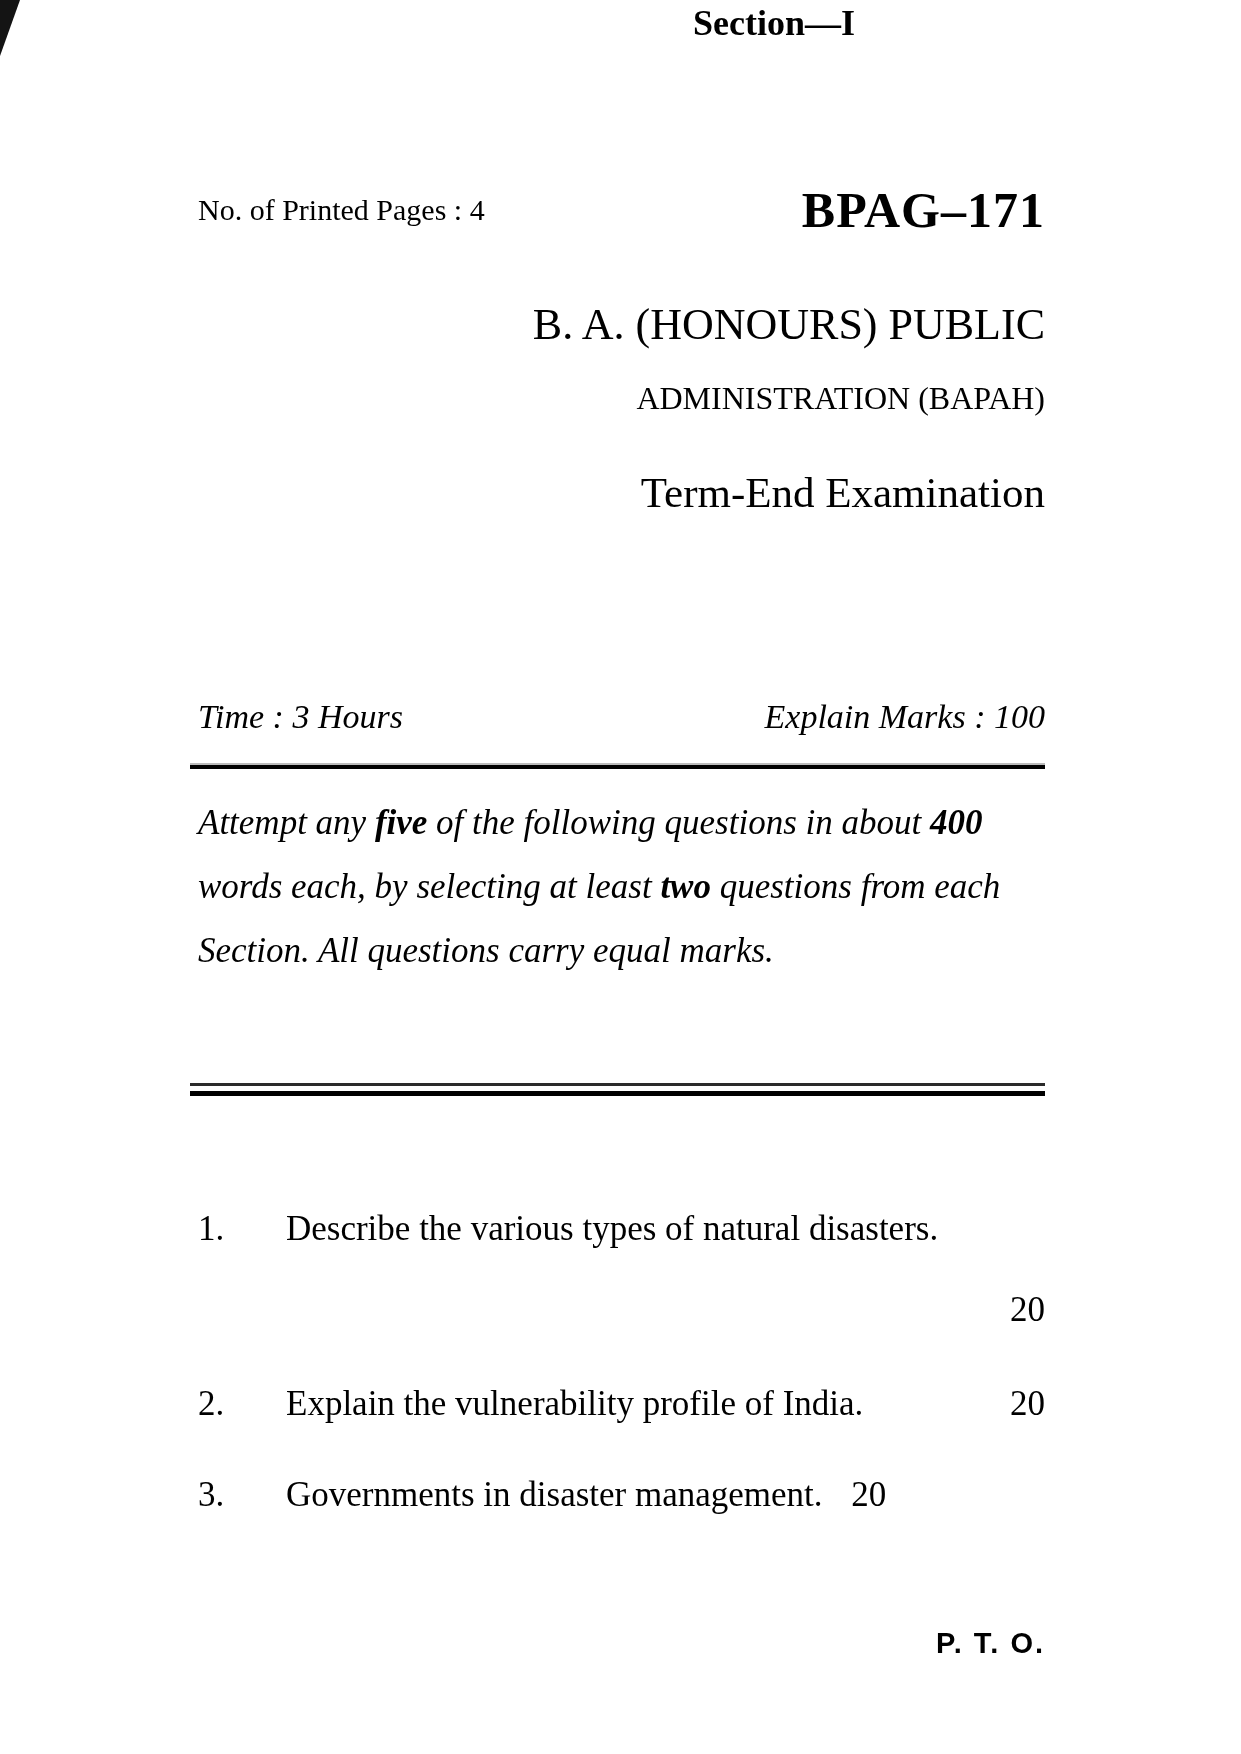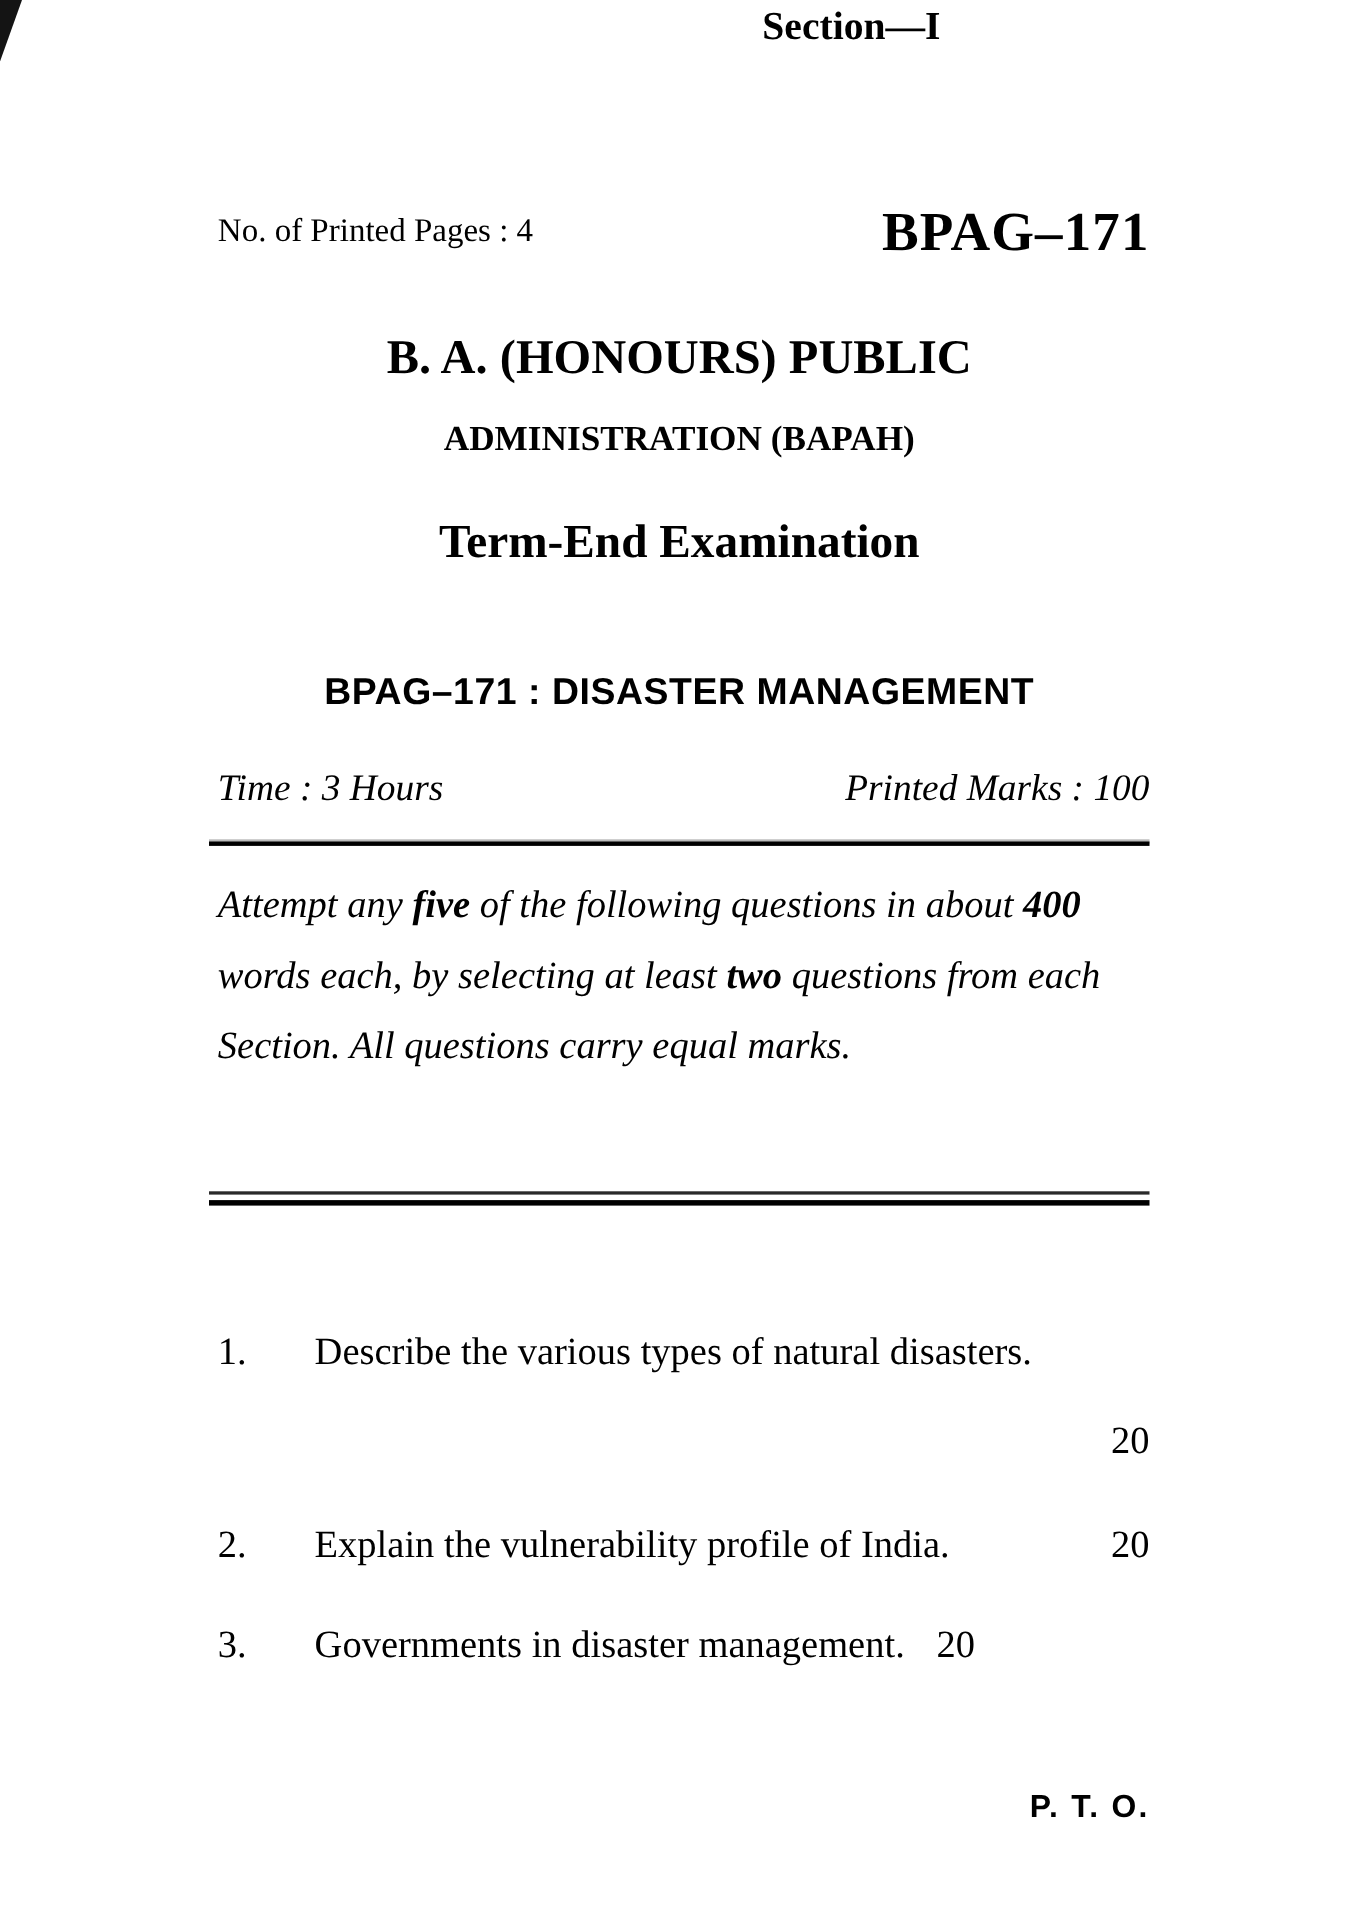--- a/index.html
+++ b/index.html
@@ -15,21 +15,21 @@
     position:absolute; left:0; top:0; width:20px; height:56px;
     background:#141414; clip-path:polygon(0 0, 100% 0, 0 100%);
   }
 
   
   .header-row { top:182px; display:flex; justify-content:space-between; align-items:flex-end; line-height:56px; }
   .pages-note { font-size:30px; }
   .paper-code { font-size:50px; font-weight:bold; letter-spacing:1px; }
 
   
-  .title-line { position:absolute; left:190px; width:855px; text-align:center; font-weight:bold; }
+  .title-line { position:absolute; left:190px; width:855px; text-align:right; font-weight:normal; }
   .t1 { top:299px; font-size:44px; line-height:52px; }
   .t2 { top:372px; font-size:32px; line-height:52px; }
   .t3 { top:467px; font-size:43px; line-height:52px; }
   .t4 { top:512px; font-size:42px; line-height:50px; }
   .subject { top:608px; font-size:34px; line-height:42px; font-family:"Liberation Sans", sans-serif; letter-spacing:0.5px; }
 
   
   .time-row { top:696px; display:flex; justify-content:space-between; font-style:italic; font-size:34px; line-height:42px; }
 
   
@@ -70,25 +70,24 @@
   <div class="corner-artifact"></div>
 
   <div class="row header-row">
     <span class="pages-note">No. of Printed Pages : 4</span>
     <span class="paper-code">BPAG–171</span>
   </div>
 
   <div class="title-line t1">B. A. (HONOURS) PUBLIC</div>
   <div class="title-line t2">ADMINISTRATION (BAPAH)</div>
   <div class="title-line t3">Term-End Examination</div>
-  <div class="title-line subject">BPAG–171 : DISASTER MANAGEMENT</div>
 
   <div class="row time-row">
     <span>Time : 3 Hours</span>
-    <span>Printed Marks : 100</span>
+    <span>Explain Marks : 100</span>
   </div>
 
   <div class="rule-single"></div>
 
   <div class="row note">
     <span class="note-body">
       <span class="note-line jlast"><span>Attempt any </span><b>five</b><span> of the following questions in</span></span>
       <span class="note-line jlast"><span>about </span><b>400</b><span> words each, by selecting at least</span></span>
       <span class="note-line jlast"><span></span><b>two</b><span> questions from each Section. All</span></span>
       <span class="note-line"><span>questions carry equal marks.</span></span>

